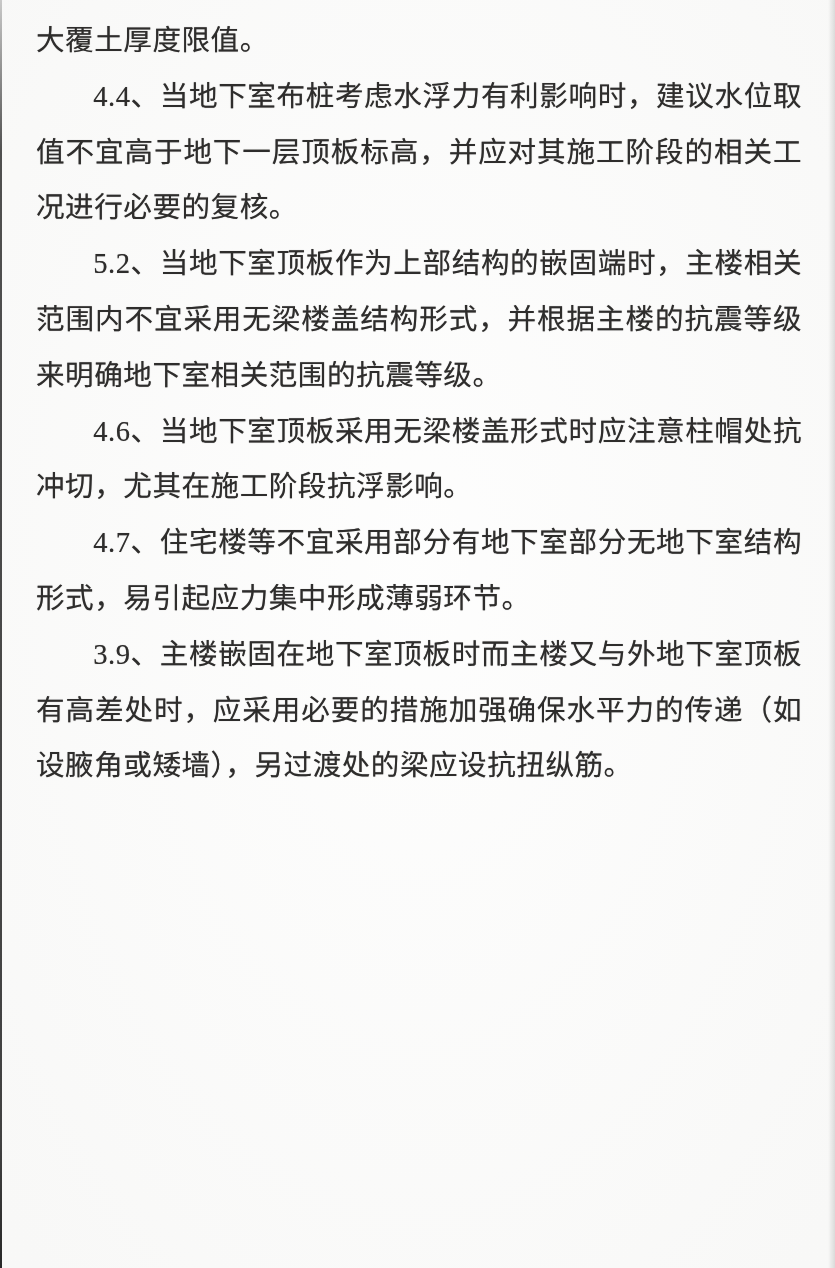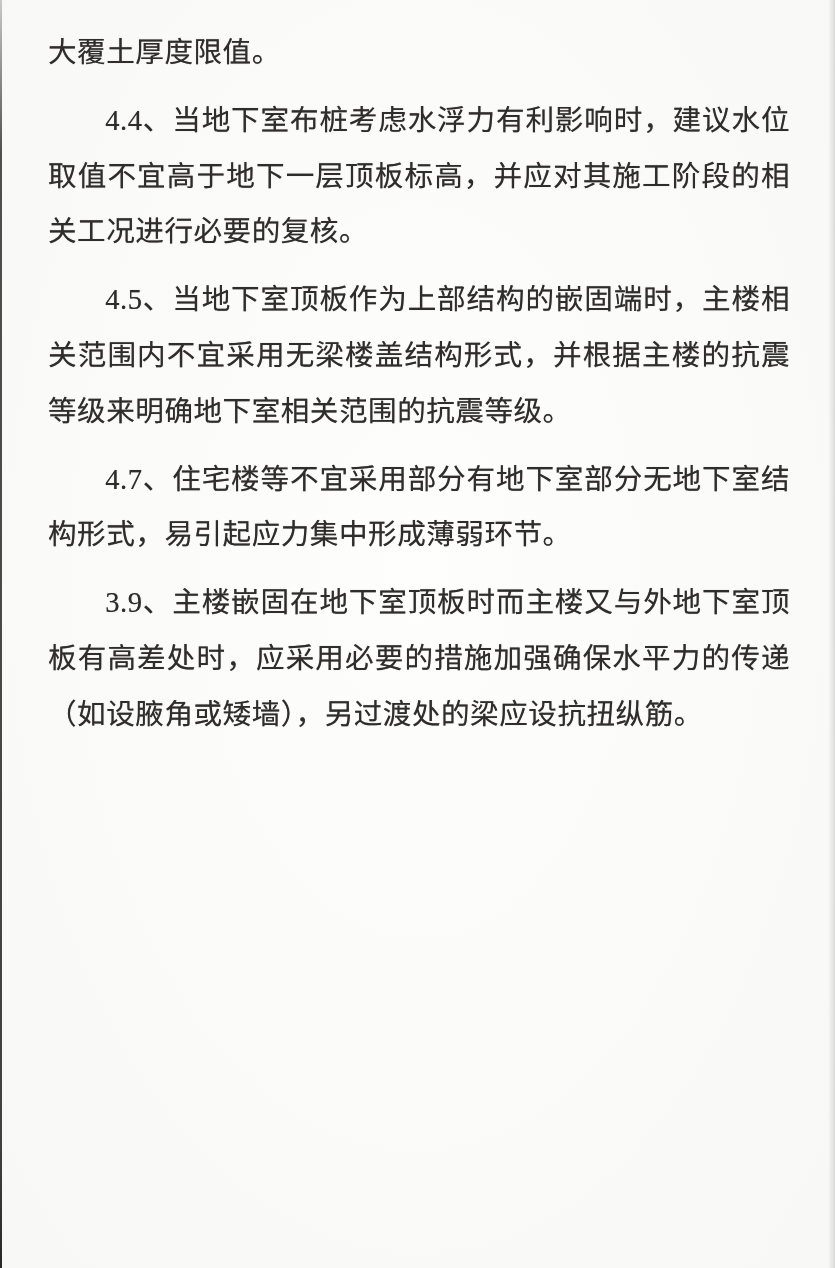--- a/index.html
+++ b/index.html
@@ -33,21 +33,21 @@
     width: 766px;
     color: var(--text);
     font-size: 28.6px;
     line-height: 55.8px;
     text-align: justify;
     text-align-last: left;
     letter-spacing: 0.5px;
     
     text-shadow: 0 0 0.7px rgba(70,68,66,0.65);
   }
-  .para { margin: 12px; }
+  .para { margin: 0; }
   .para.indent { text-indent: 2em; }
   .left-edge {
     position: absolute;
     left: 0; top: 0;
     width: 2px; height: 100%;
     background: linear-gradient(to bottom,
       rgba(60,60,60,0.25) 0%,
       rgba(50,50,50,0.85) 12%,
       rgba(45,45,45,0.9) 90%,
       rgba(40,40,40,1) 100%);
@@ -59,19 +59,20 @@
     background: linear-gradient(to right, rgba(0,0,0,0), rgba(0,0,0,0.12));
   }
 </style>
 </head>
 <body>
 
 <div class="page">
   <div class="text-block">
     <p class="para">大覆土厚度限值。</p>
     <p class="para indent">4.4、当地下室布桩考虑水浮力有利影响时，建议水位取值不宜高于地下一层顶板标高，并应对其施工阶段的相关工况进行必要的复核。</p>
-    <p class="para indent">4.5、当地下室顶板作为上部结构的嵌固端时，主楼相关范围内不宜采用无梁楼盖结构形式，并根据主楼的抗震等级来明确地下室相关范围的抗震等级。</p>
+    <p class="para indent">5.2、当地下室顶板作为上部结构的嵌固端时，主楼相关范围内不宜采用无梁楼盖结构形式，并根据主楼的抗震等级来明确地下室相关范围的抗震等级。</p>
+    <p class="para indent">4.6、当地下室顶板采用无梁楼盖形式时应注意柱帽处抗冲切，尤其在施工阶段抗浮影响。</p>
     <p class="para indent">4.7、住宅楼等不宜采用部分有地下室部分无地下室结构形式，易引起应力集中形成薄弱环节。</p>
     <p class="para indent">3.9、主楼嵌固在地下室顶板时而主楼又与外地下室顶板有高差处时，应采用必要的措施加强确保水平力的传递（如设腋角或矮墙），另过渡处的梁应设抗扭纵筋。</p>
   </div>
   <div class="left-edge"></div>
   <div class="right-shade"></div>
 </div>
 
 </body></html>

